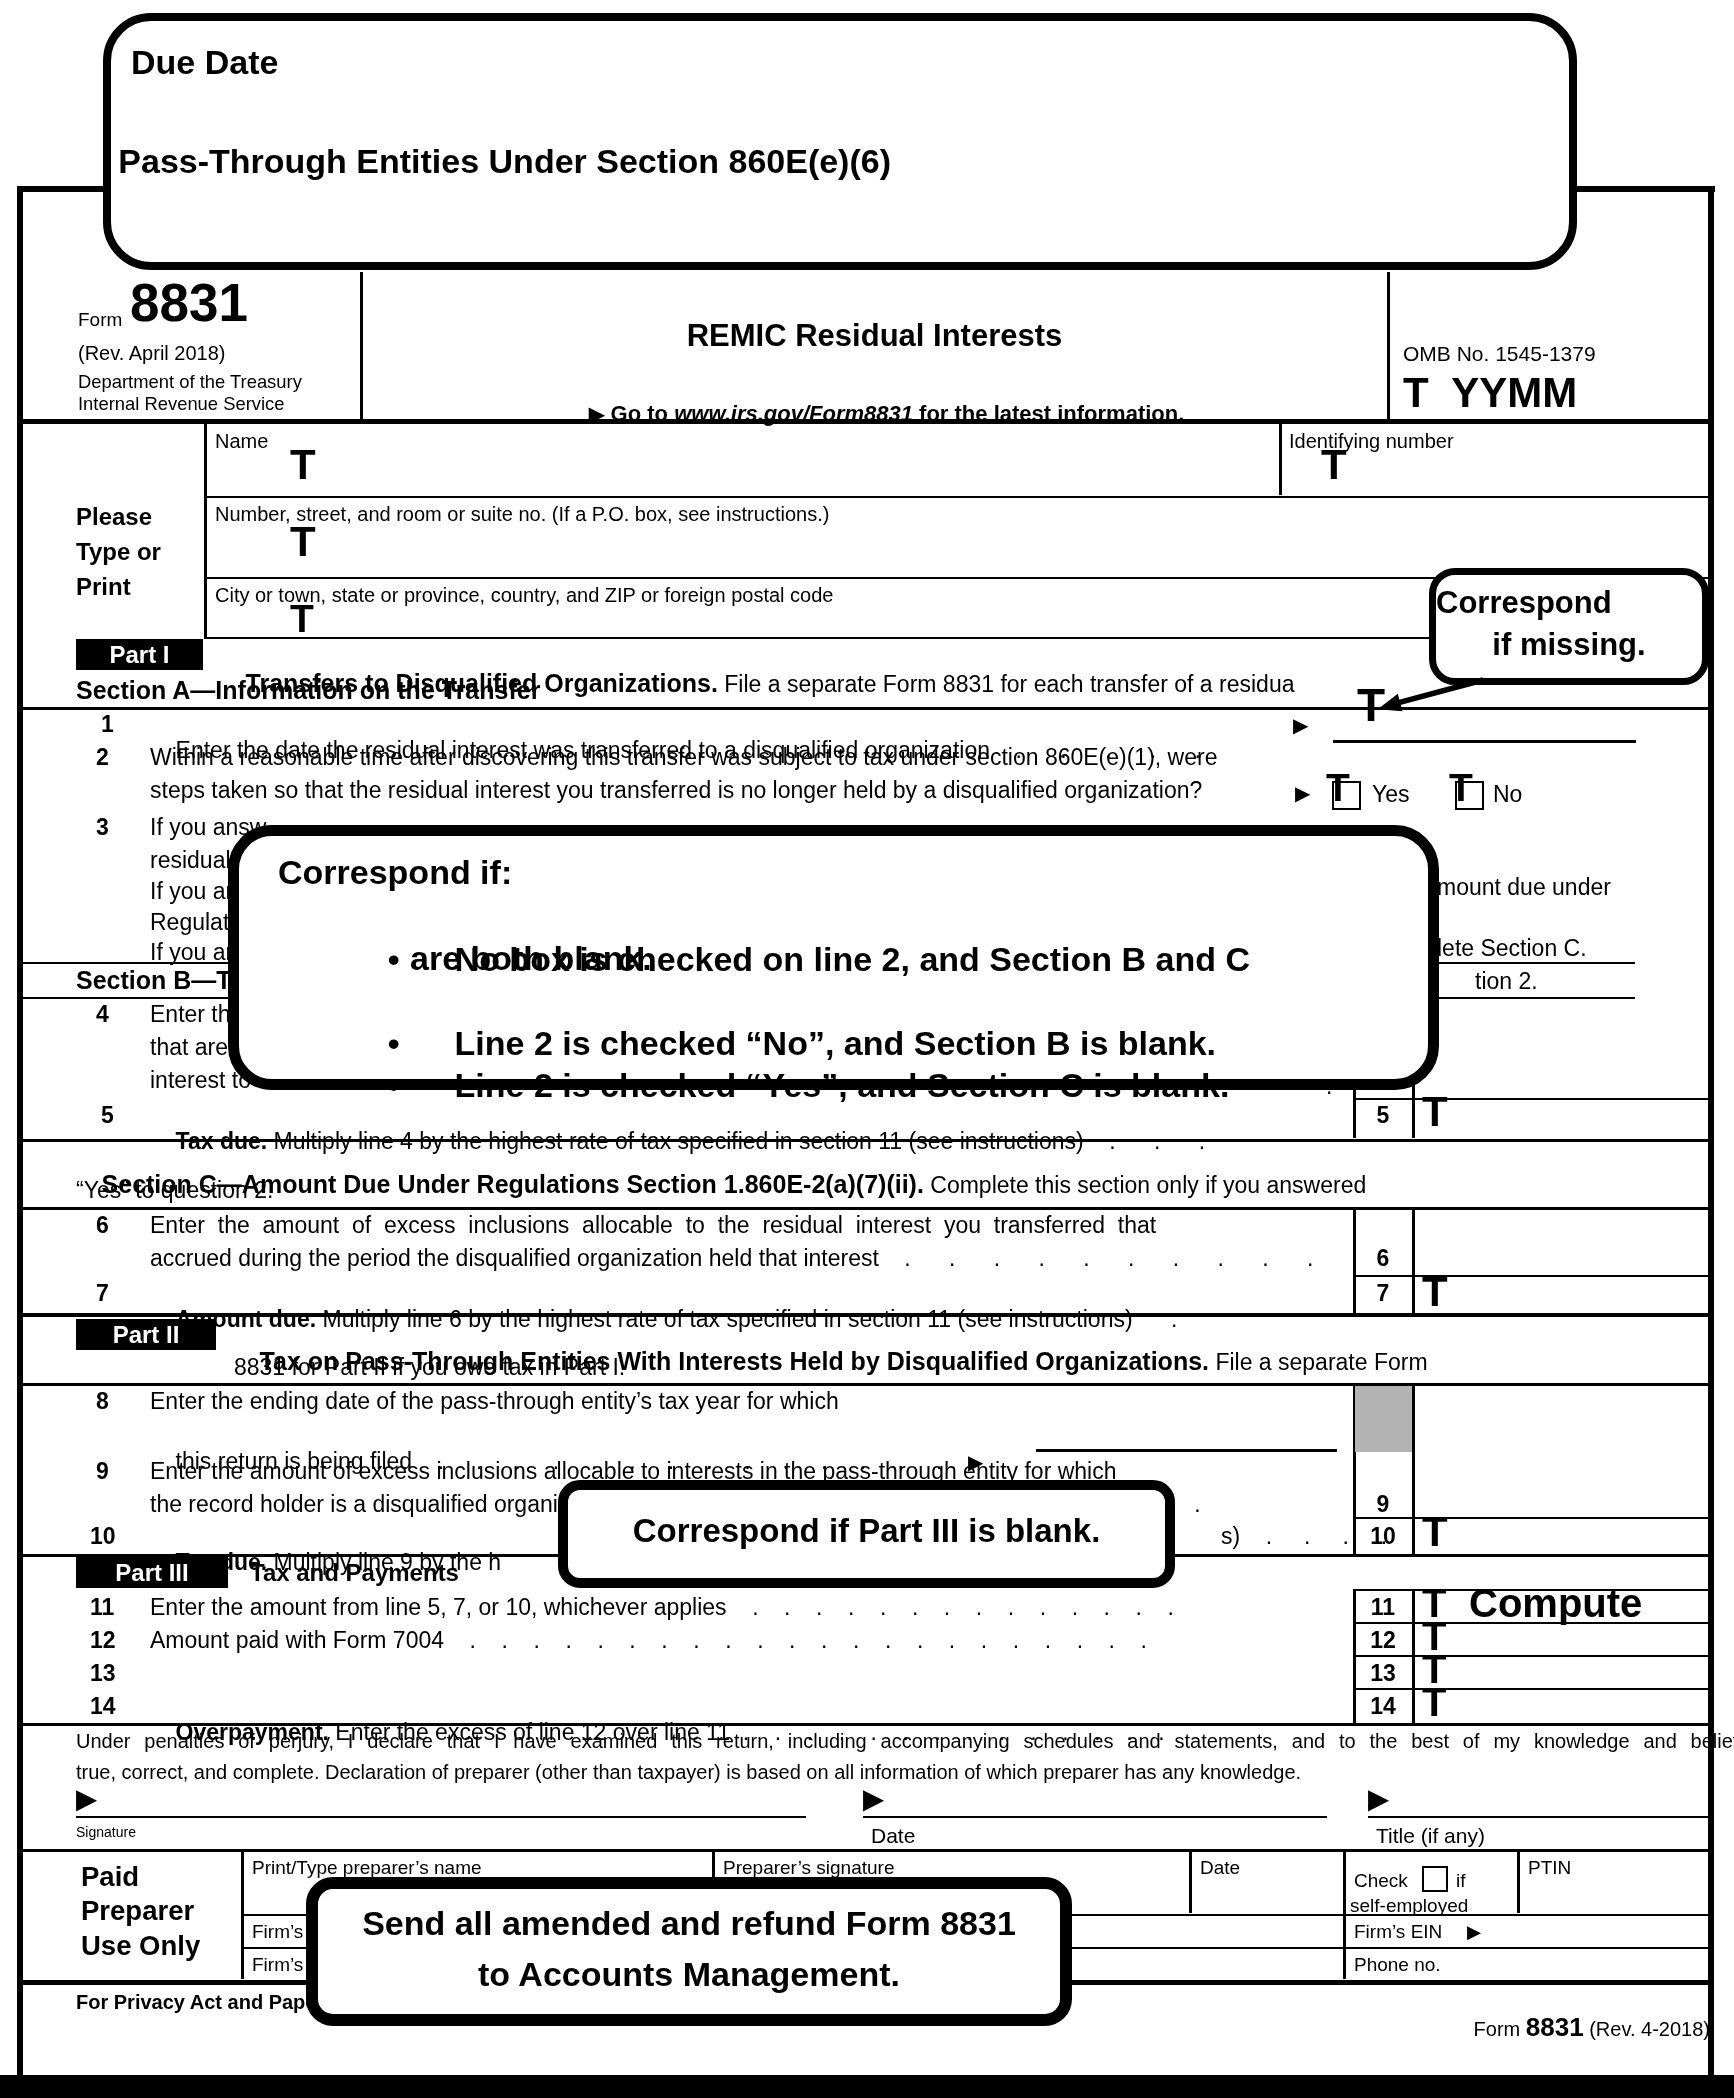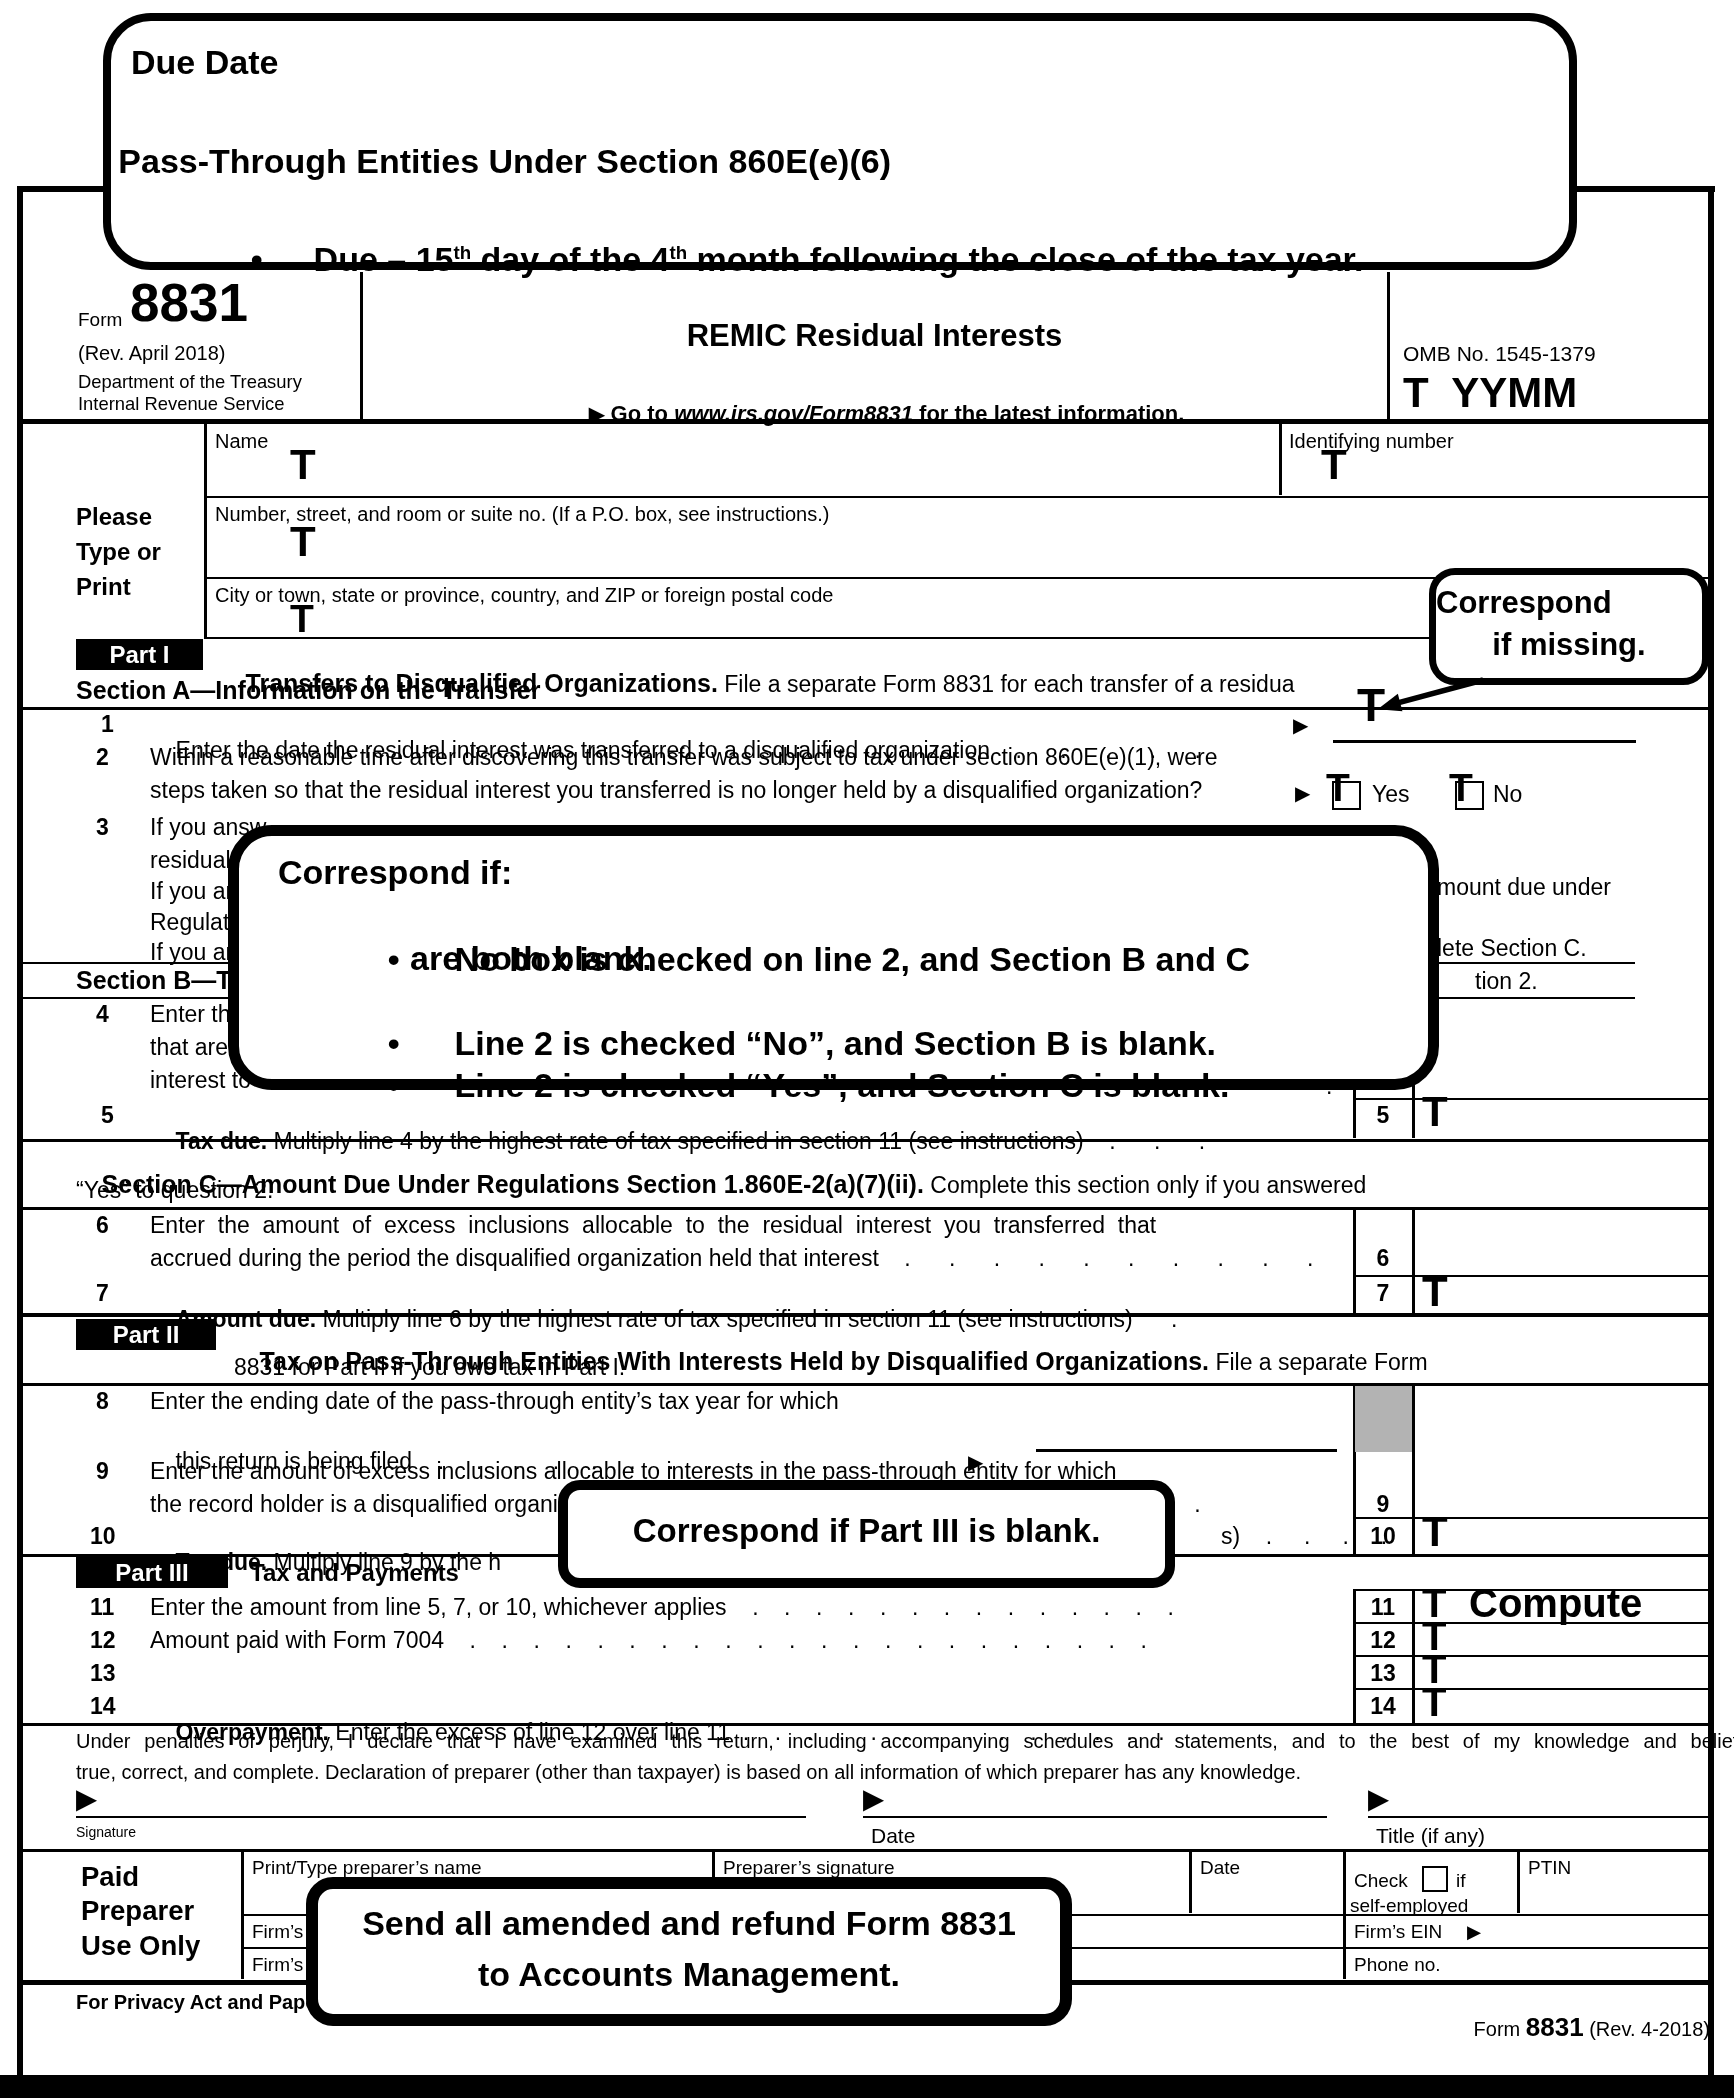--- a/index.html
+++ b/index.html
@@ -283,23 +283,20 @@
   <div class="rule" style="left:23px;top:1980px;width:1685px;height:4.6px"></div>
 
   <div class="abs b" style="left:76px;top:1991px;font-size:20px;white-space:pre">For Privacy Act and Paperwork</div>
   <div class="abs" style="left:1359px;top:1989px;width:351px;text-align:right;white-space:pre;font-size:20px">
     <span>Form </span><span class="b" style="font-size:26px">8831</span><span> (Rev. 4-2018)</span>
   </div>
 
   <div class="callout" style="left:103px;top:13px;width:1458px;height:241px;border-radius:48px">
     <div class="abs co-txt" style="left:20px;top:20px">Due Date</div>
     <div class="abs co-txt" style="left:7.3px;top:119px">Pass-Through Entities Under Section 860E(e)(6)</div>
-    <div class="abs co-txt" style="left:83px;top:174px">
-      <span>•</span><span style="display:inline-block;width:51px"></span><span>Due – 15</span><sup>th</sup><span> day of the 4</span><sup>th</sup><span> month following the close of the tax year.</span>
-    </div>
   </div>
 
   <div class="callout" style="left:1429px;top:568px;width:266px;height:103px;border-width:7.3px;border-radius:26px">
     <div class="abs co-txt" style="left:0;top:9.2px;width:100%;text-align:left;font-size:31px">Correspond</div>
     <div class="abs co-txt" style="left:0;top:51px;width:100%;text-align:center;font-size:31px">if missing.</div>
   </div>
   <svg class="abs" style="left:1350px;top:669px;z-index:13" width="147" height="55" viewBox="0 0 160 60">
     <line x1="145" y1="12" x2="52" y2="37" stroke="#000" stroke-width="6"></line>
     <polygon points="30,44 52,27 57,46" fill="#000"></polygon>
   </svg>

